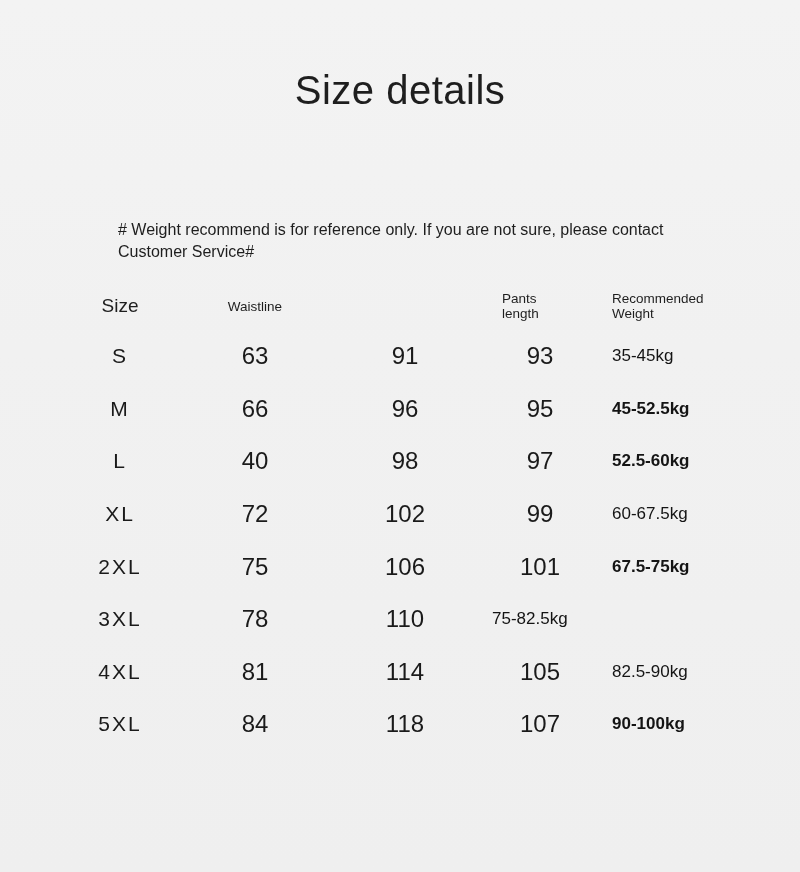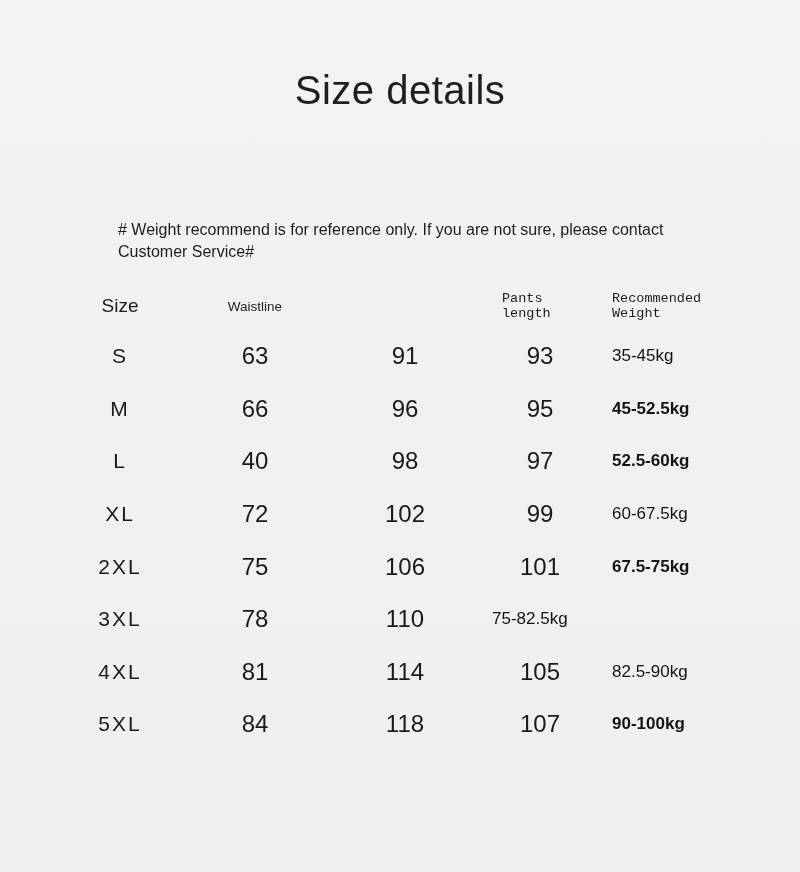--- a/index.html
+++ b/index.html
@@ -113,21 +113,21 @@
   .body-row .c4 {
     font-size: 17px;
     color: #141414;
     text-align: left;
     padding-left: 12px;
     width: 138px;
   }
   .w-bold { font-weight: 700; }
   .w-semi { font-weight: 600; }
   .w-norm { font-weight: 400; }
-  .hdr-wrap { display: inline-block; text-align: left; font-family: Liberation Mono, monospace; }
+  .hdr-wrap { display: inline-block; text-align: left; }
 </style>
 </head>
 <body>
 
 <div class="page">
 
   <div class="title">Size details</div>
 
 
   <div class="note"># Weight recommend is for reference only. If you are not sure, please contact Customer Service#</div>

